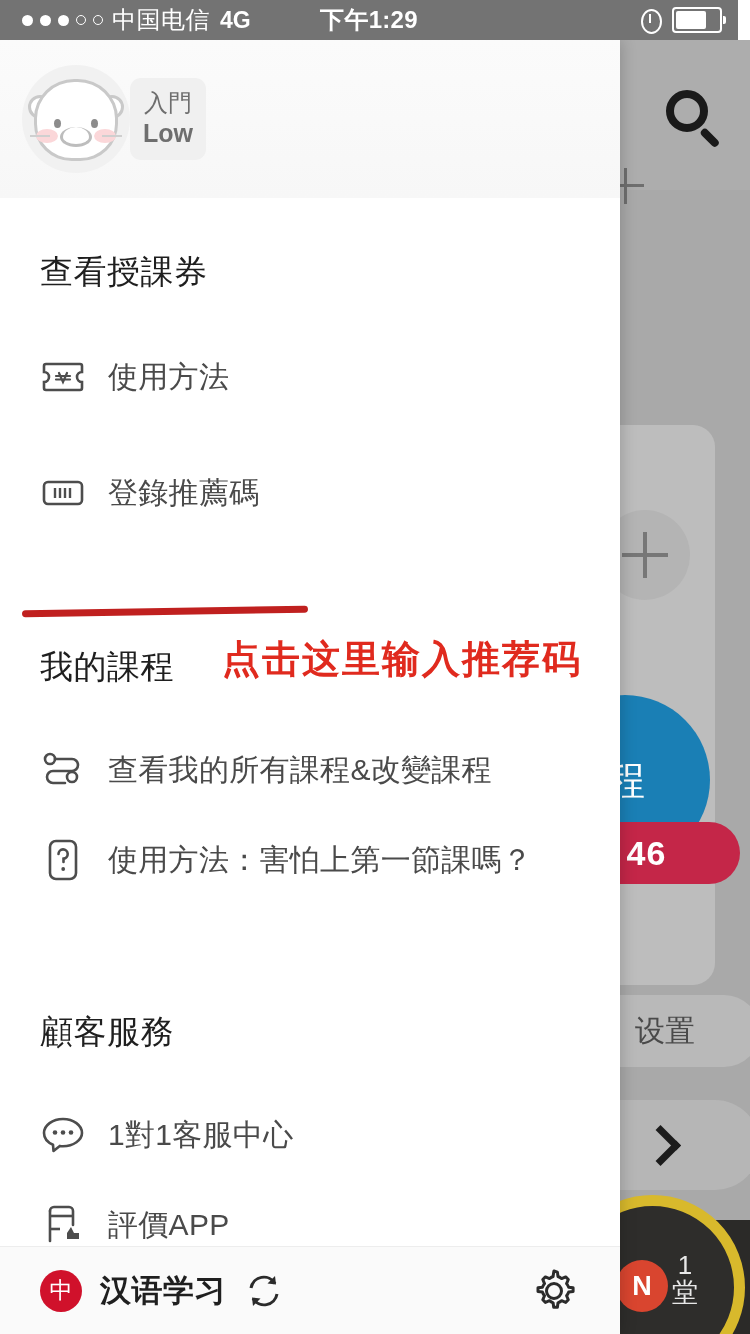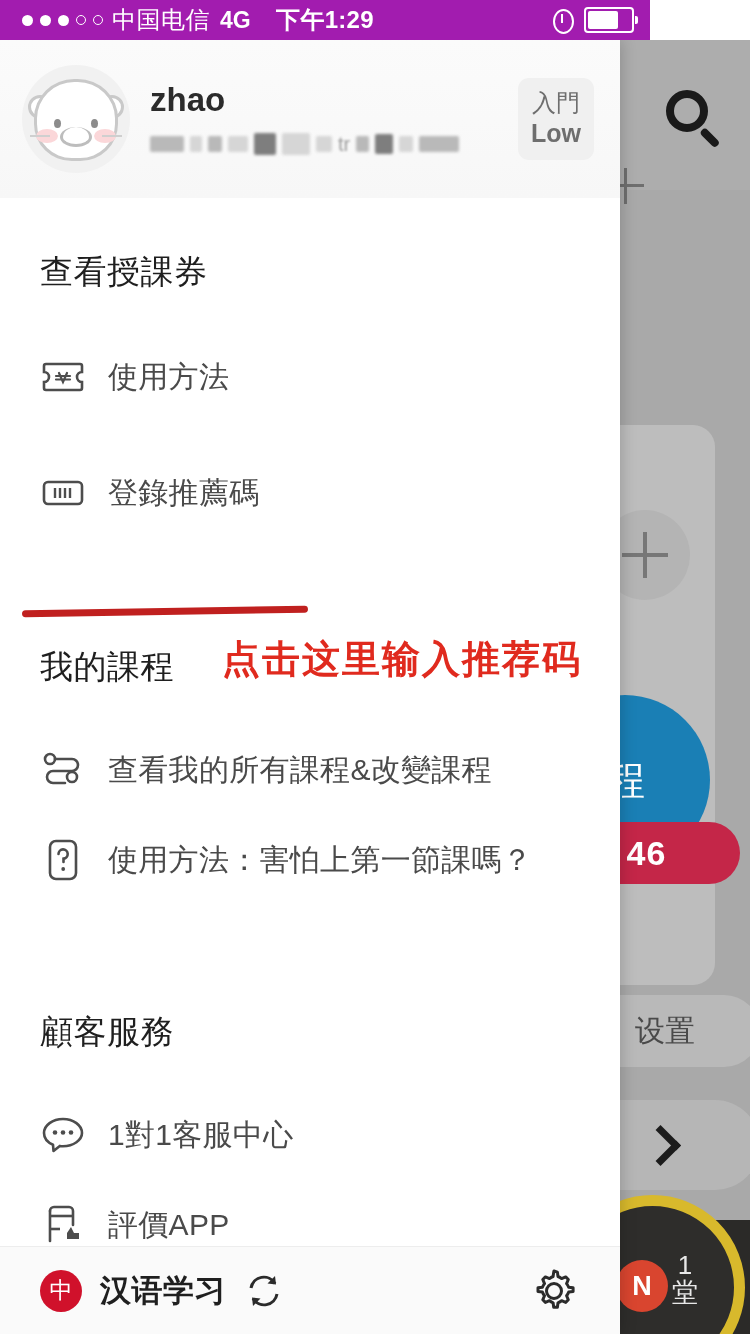--- a/index.html
+++ b/index.html
@@ -5,22 +5,22 @@
   html,body{margin:0;padding:0;}
   body{
     width:750px;height:1334px;
     font-family:"Liberation Sans","DejaVu Sans",sans-serif;
     background:#fff;overflow:hidden;
   }
   #phone{position:relative;width:750px;height:1334px;overflow:hidden;background:#fff;}
 
   
   .statusbar{
-    position:absolute;top:0;left:0;width:650px;height:40px;
-    background:#a21caf;color:#fff;
+    position:absolute;top:0;left:0;width:738px;height:40px;
+    background:#737373;color:#fff;
     display:flex;align-items:center;
   }
   .sb-left{display:flex;align-items:center;gap:9px;padding-left:22px;}
   .dots{display:flex;gap:7px;align-items:center;}
   .dot{width:11px;height:11px;border-radius:50%;background:#fff;}
   .dot.hollow{background:transparent;border:1.6px solid #fff;width:8px;height:8px;}
   .carrier{font-size:24px;letter-spacing:.5px;}
   .net{font-size:23px;font-weight:700;margin-left:1px;}
   .sb-center{
     position:absolute;left:0;right:0;text-align:center;
@@ -238,37 +238,20 @@
           <div class="av-ear r"></div>
         <div class="av-head"></div>
         <div class="av-blush l"></div>
           <div class="av-blush r"></div>
         <div class="av-eye l"></div>
           <div class="av-eye r"></div>
         <div class="av-whisk l"></div>
           <div class="av-whisk r"></div>
         <div class="av-muzzle"></div>
       </div>
-      <div class="pinfo">
-        <div class="pname">zhao</div>
-        <div class="pmail">
-          <span class="blk" style="width:34px"></span>
-          <span class="blk t" style="width:12px"></span>
-          <span class="blk" style="width:14px"></span>
-          <span class="blk t" style="width:20px"></span>
-          <span class="blk f" style="width:22px;height:22px"></span>
-          <span class="blk t" style="width:28px;height:22px"></span>
-          <span class="blk t" style="width:16px"></span>
-          <span class="mtxt">tr</span>
-          <span class="blk" style="width:13px"></span>
-          <span class="blk f" style="width:18px;height:20px"></span>
-          <span class="blk t" style="width:14px"></span>
-          <span class="blk" style="width:40px"></span>
-        </div>
-      </div>
       <div class="levelbadge">
         <span class="lb-cn">入門</span>
         <span class="lb-en">Low</span>
       </div>
     </div>
 
     <div class="menu">
 
       <div style="height:52px"></div>
       <div class="sec-title">查看授課券</div>

